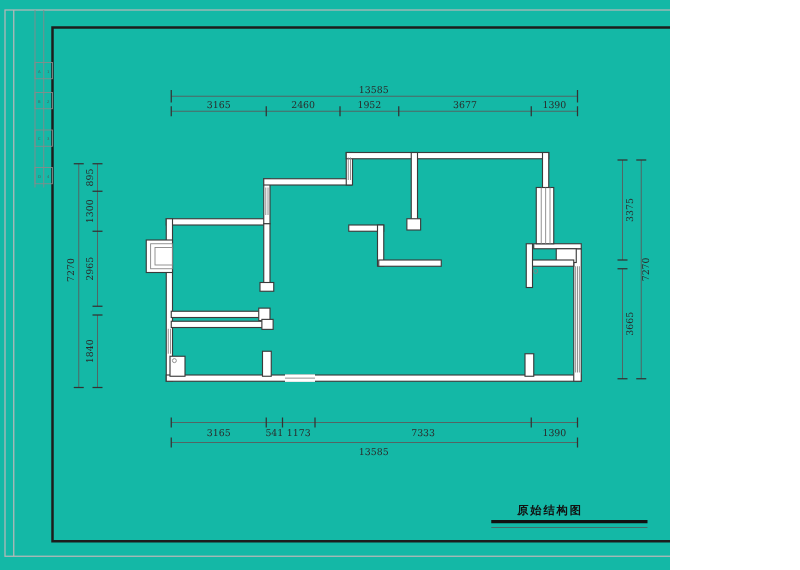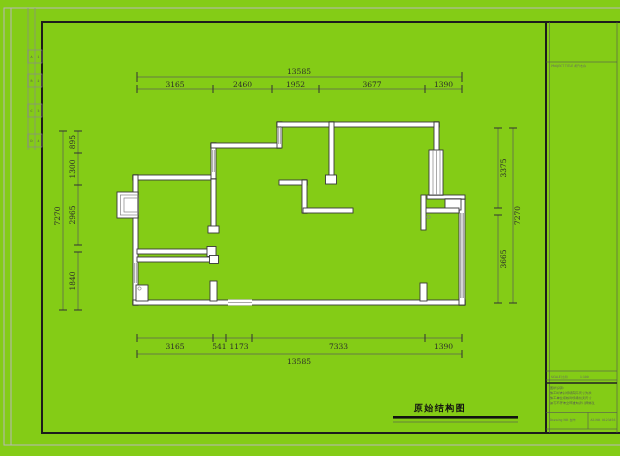--- a/index.html
+++ b/index.html
@@ -1,16 +1,16 @@
 <!DOCTYPE html>
 <html><head>
 <meta charset="utf-8">
 <style>
   html,body{margin:0;padding:0;background:#fff;}
-  #sheet{position:relative;width:620px;height:456px;background:#84cc16;overflow:hidden;
+  #sheet{position:relative;width:536px;height:456px;background:#14b8a6;overflow:hidden;
          font-family:"DejaVu Sans",sans-serif;}
   svg{position:absolute;left:0;top:0;}
   .b1{stroke:#b8b8b8;stroke-width:1;fill:none;}
   .frame{stroke:#1c1c1c;stroke-width:2;fill:none;}
   .tb{stroke:#555;stroke-width:.6;fill:none;}
   .tbh{stroke:#222;stroke-width:1.4;fill:none;}
   .strip{stroke:#8a8a8a;stroke-width:.7;fill:none;}
   .w{fill:#ffffff;stroke:#3a3a3a;stroke-width:.9;}
   .win{stroke:#848484;stroke-width:.7;fill:none;}
   .dl{stroke:#5a5a5a;stroke-width:.7;fill:none;}

